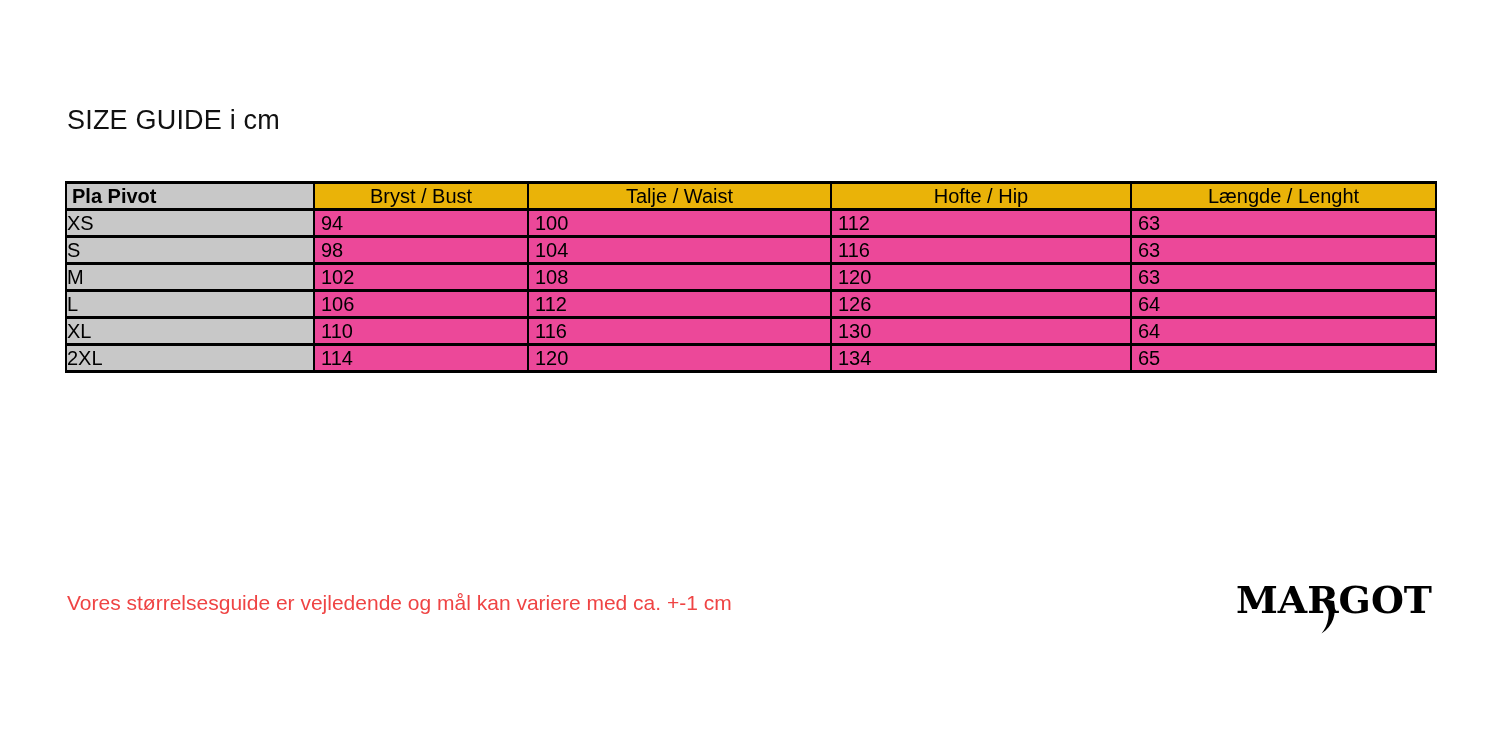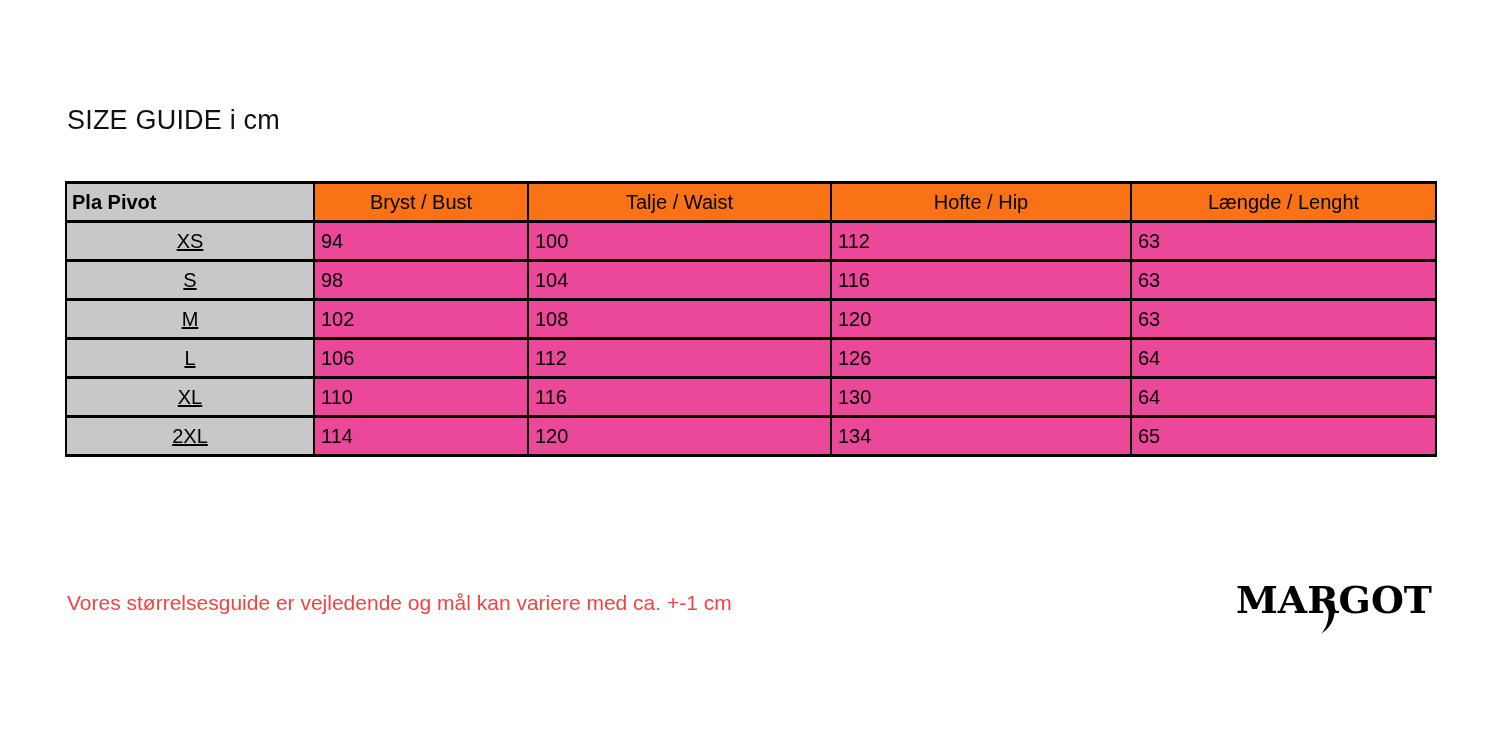--- a/index.html
+++ b/index.html
@@ -28,40 +28,39 @@
     width: 1370px;
     border-collapse: collapse;
     table-layout: fixed;
     font-size: 20px;
   }
   table.size-table th,
   table.size-table td {
     border: 2px solid #000000;
     border-top-width: 3px;
     border-bottom-width: 3px;
-    height: 39px;
+    height: 27px;
     overflow: hidden;
     white-space: nowrap;
   }
   th.corner-cell {
     background: #c8c8c8;
     text-align: left;
     font-weight: bold;
     padding-left: 5px;
     font-size: 20px;
   }
   th.col-header {
-    background: #f97316;
+    background: #eab308;
     text-align: center;
     font-weight: normal;
   }
   td.size-cell {
     background: #c8c8c8;
-    text-align: center;
-    text-decoration: underline;
+    text-align: left;
   }
   td.value-cell {
     background: #ec4899;
     text-align: left;
     padding-left: 6px;
   }
 
   .footnote {
     position: absolute;
     left: 67px;

